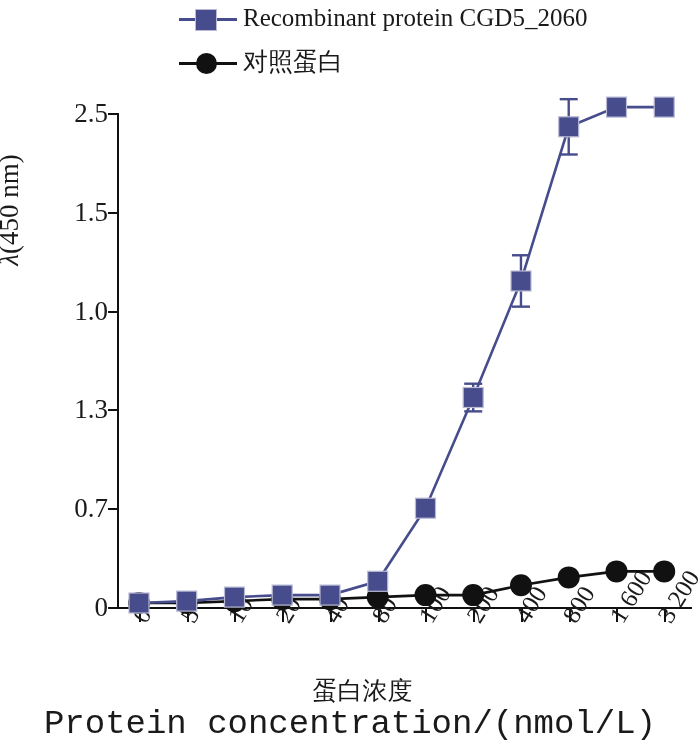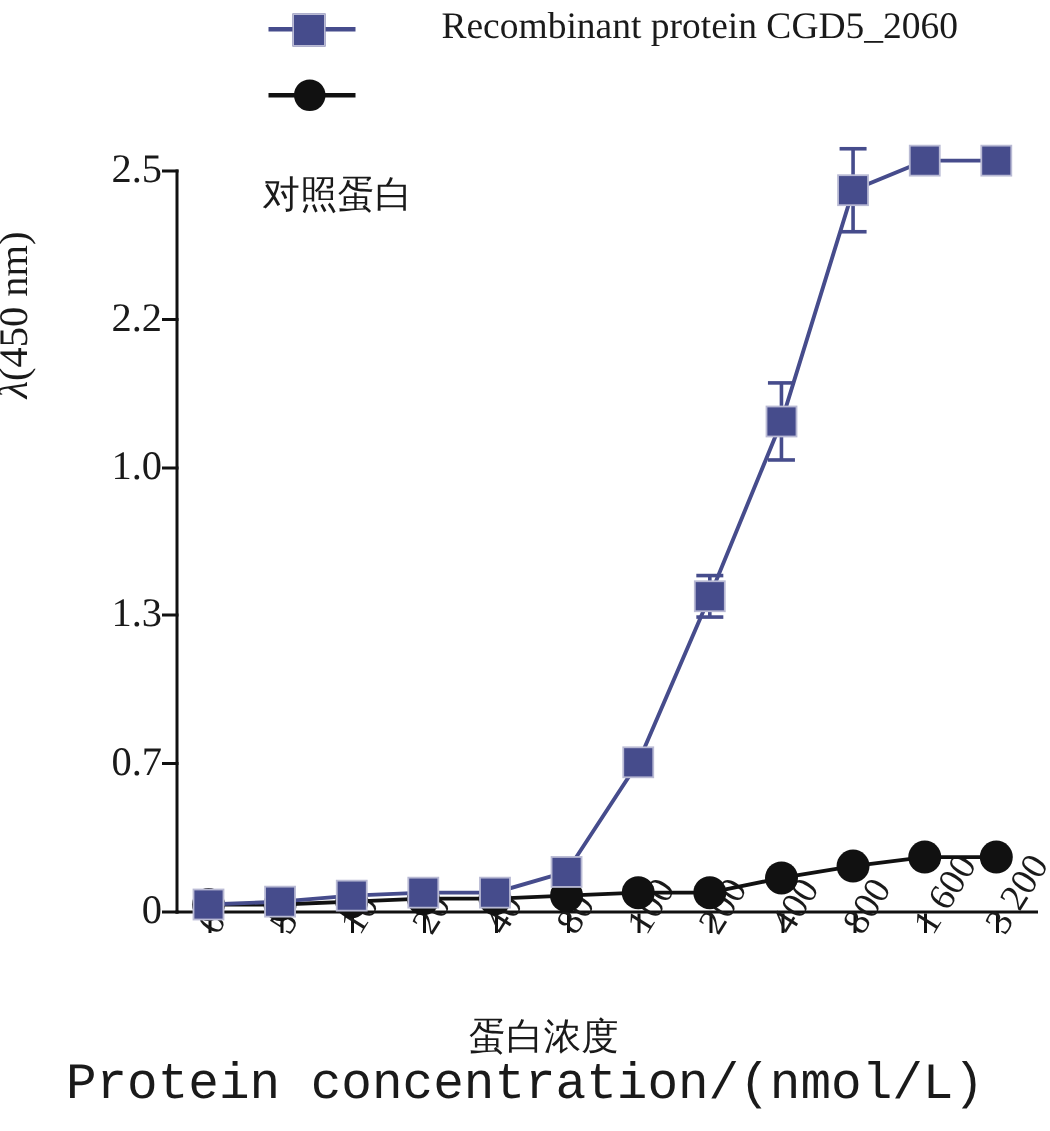--- a/index.html
+++ b/index.html
@@ -20,22 +20,22 @@
   .legend-key .lksq{
     position:absolute;left:20px;top:5px;width:22px;height:22px;
     border:1px solid #b9bad4;box-sizing:border-box;
   }
   .legend-key .lkcirc{
     position:absolute;left:21px;top:5px;width:21px;height:21px;
     border-radius:50%;
   }
   .legend-labels{flex:1 1 auto;line-height:1.12;}
   .lab-cn{font-family:"DejaVu Sans", sans-serif;font-size:25px;letter-spacing:0px;}
-  .lab-en{font-family:"Liberation Serif", serif;font-size:25px;text-align:center;}
-  .legend-row.r2{margin-top:14px;flex-direction:column;}
+  .lab-en{font-family:"Liberation Serif", serif;font-size:25px;}
+  .legend-row.r2{margin-top:14px;}
 
   
   .plot{
     position:absolute;left:117px;top:113px;width:573px;height:494px;
     border-left:2.5px solid #111;border-bottom:2.5px solid #111;
     box-sizing:content-box;
   }
   .ytick{position:absolute;left:-11px;width:11px;height:0;border-top:2.5px solid #111;}
   .ylabel{
     position:absolute;right:0;transform:translate(0,-50%);
@@ -98,21 +98,21 @@
     </div>
   </div>
 
   <div class="axis-title-y"><span>λ</span><span class="nonital">(450 nm)</span></div>
 
   <div class="ylabels">
       <div class="ylabel" style="top: 494px;">0</div>
       <div class="ylabel" style="top: 395.2px;">0.7</div>
       <div class="ylabel" style="top: 296.4px;">1.3</div>
       <div class="ylabel" style="top: 197.6px;">1.0</div>
-      <div class="ylabel" style="top: 98.8px;">2.2</div>
+      <div class="ylabel" style="top: 98.8px;">1.5</div>
       <div class="ylabel" style="top: 0px;">2.5</div>
     </div>
 
   <div class="plot">
       <div class="ytick" style="top: 494px;"></div>
       <div class="ytick" style="top: 395.2px;"></div>
       <div class="ytick" style="top: 296.4px;"></div>
       <div class="ytick" style="top: 197.6px;"></div>
       <div class="ytick" style="top: 98.8px;"></div>
       <div class="ytick" style="top: 0px;"></div>

